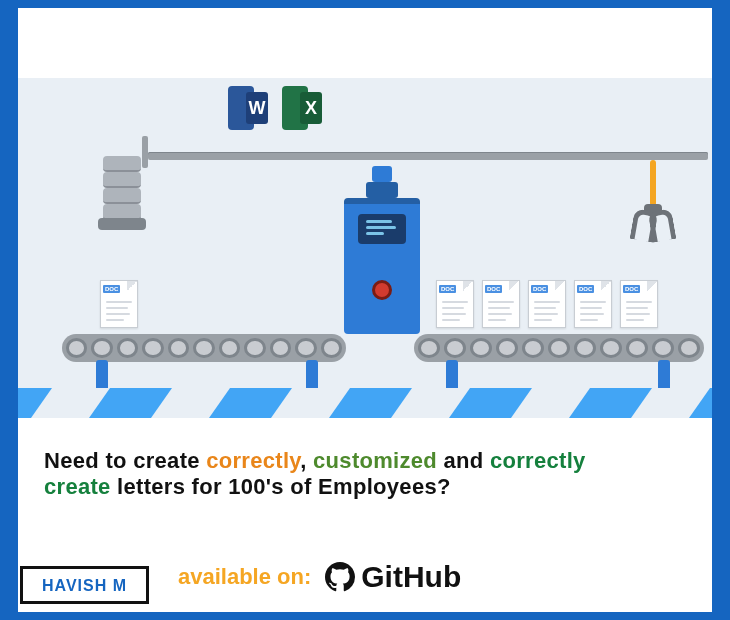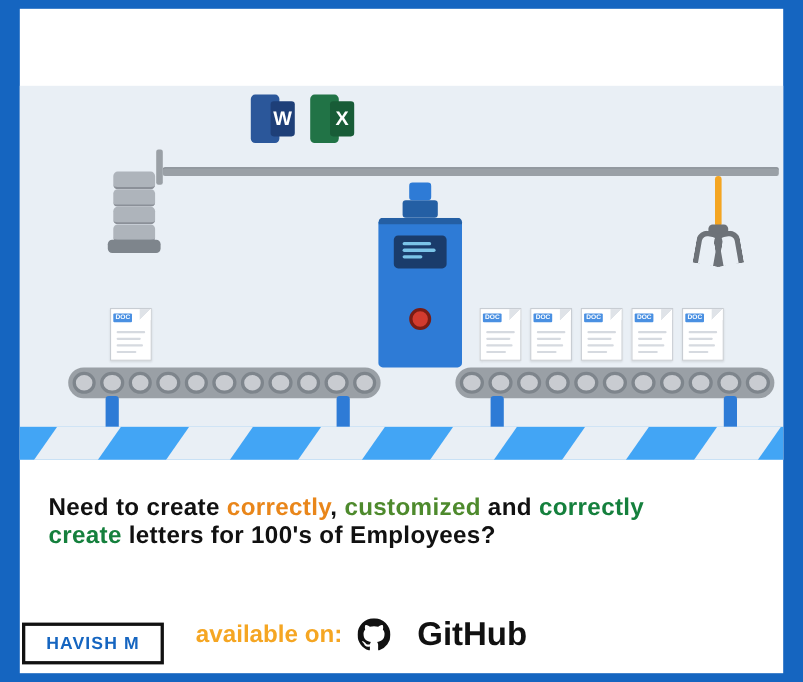--- a/index.html
+++ b/index.html
@@ -363,21 +363,21 @@
     gap: 14px;
   }
   .avail .lbl {
     color: #f5a623;
     font-weight: 900;
     font-size: 22px;
   }
   .github {
     display: flex;
     align-items: center;
-    gap: 24px;
+    gap: 6px;
     font-size: 30px;
     font-weight: 900;
     color: #111;
     font-family: Arial, sans-serif;
   }
   .github svg { width: 30px; height: 30px; }
 </style>
 </head>
 <body>
 

